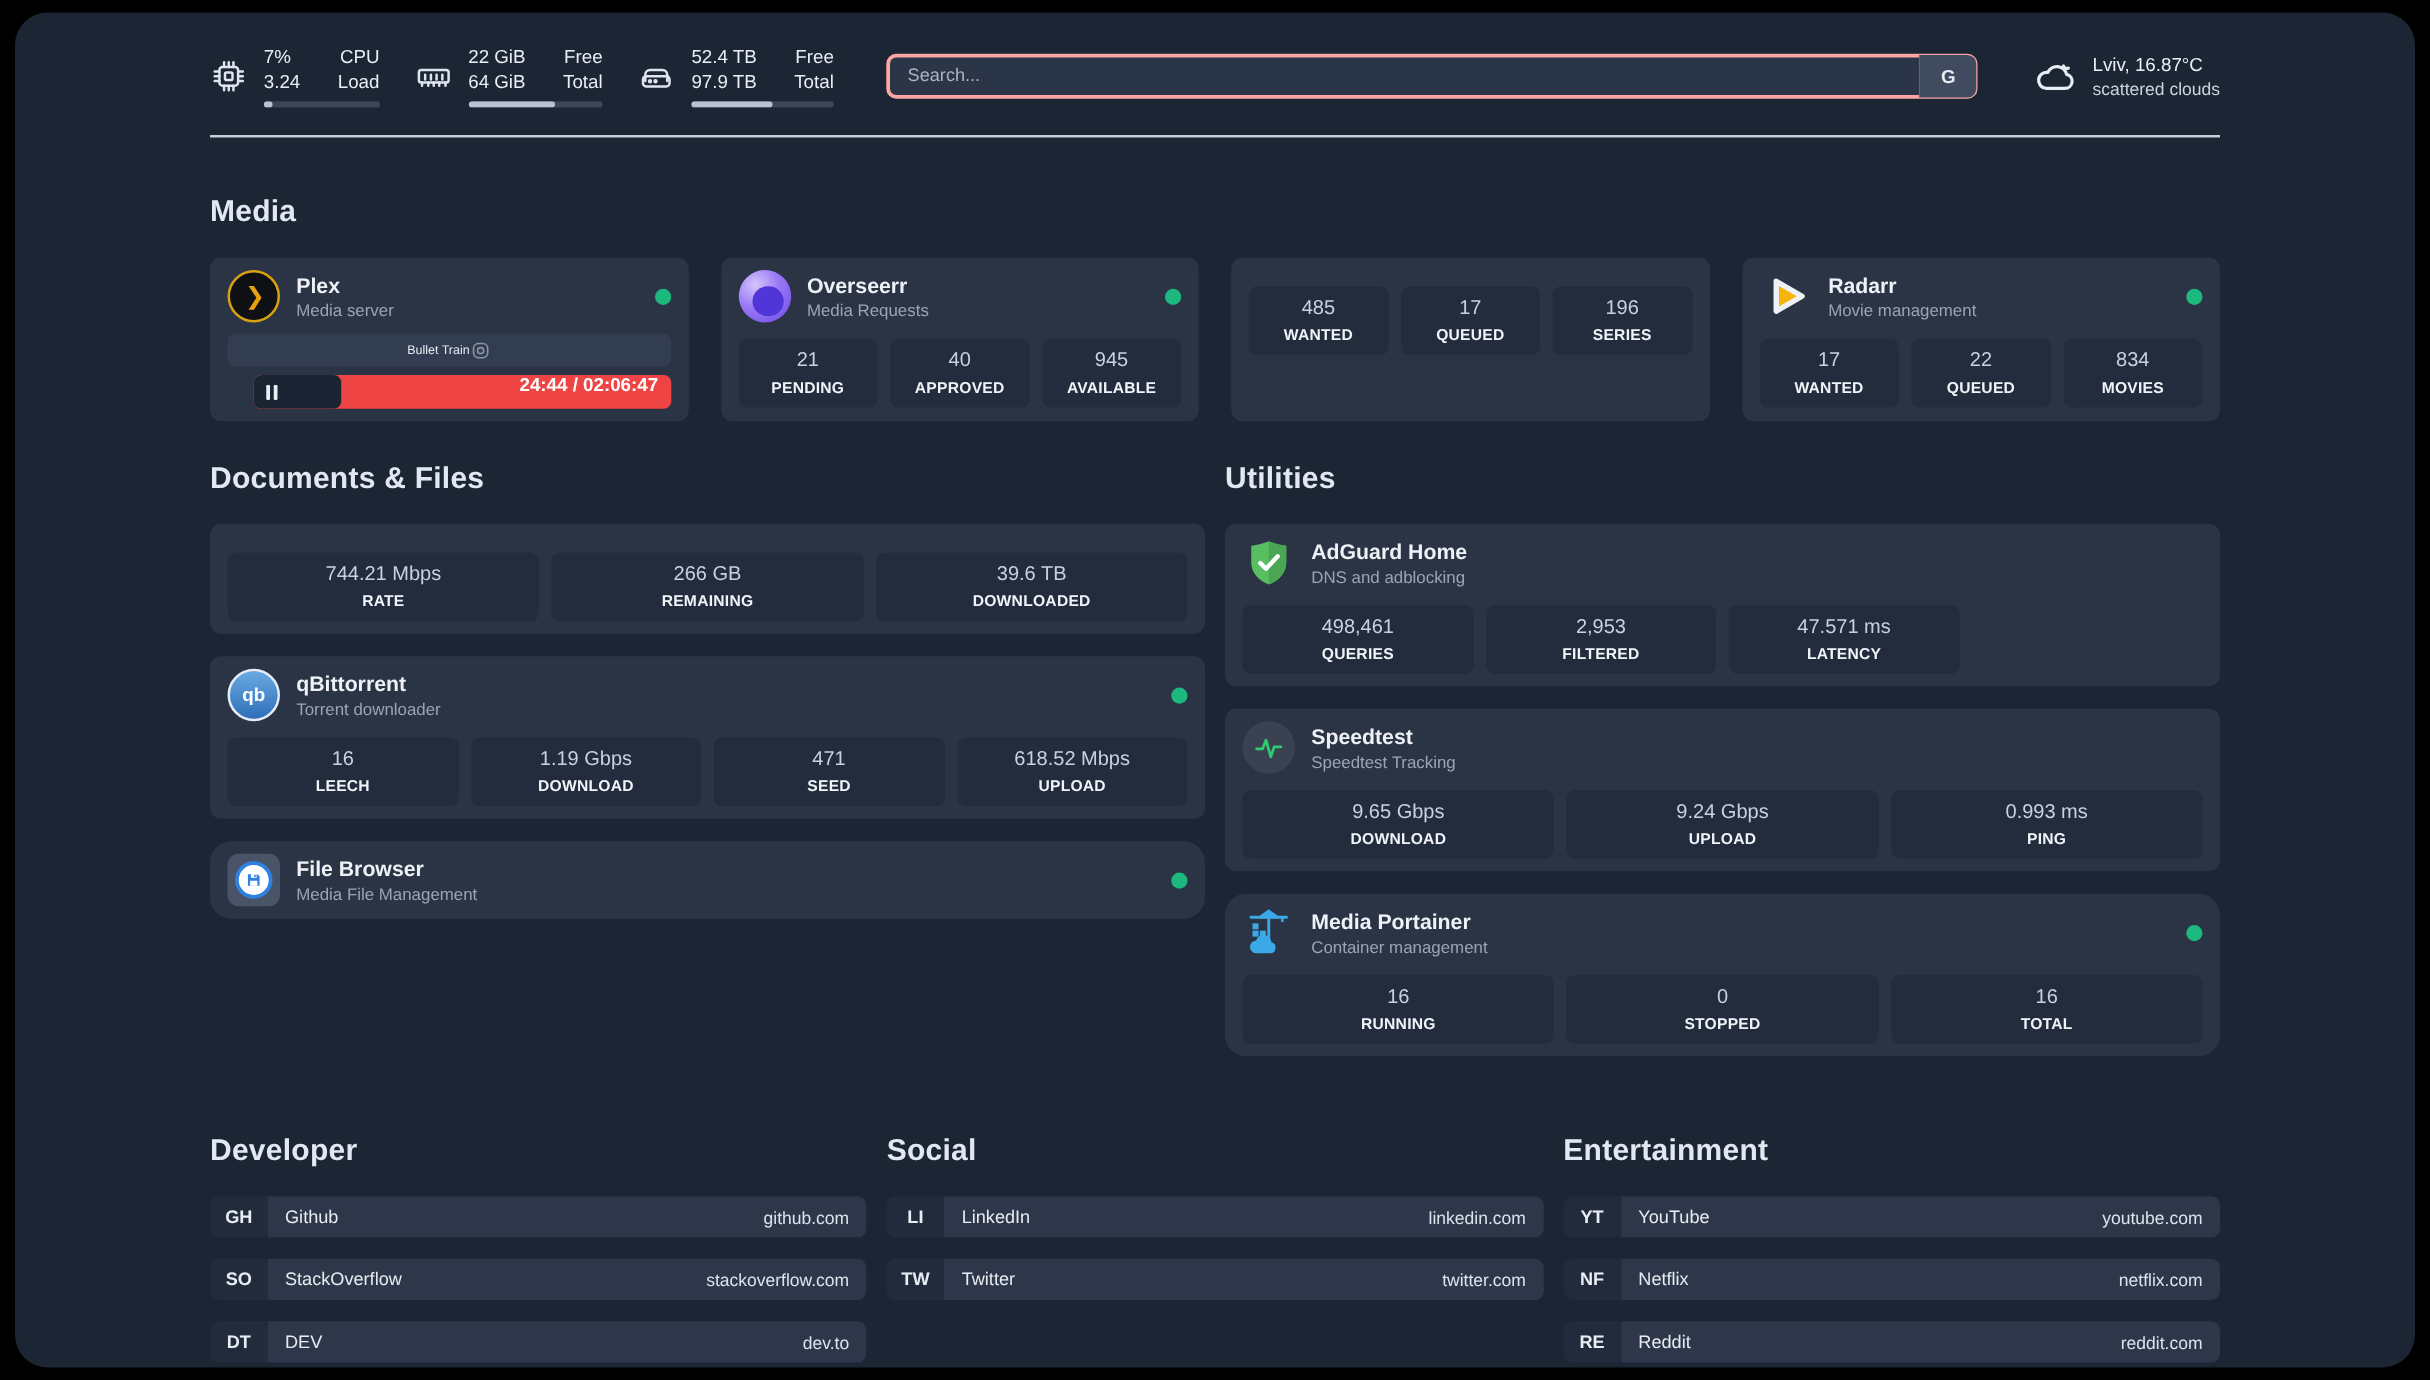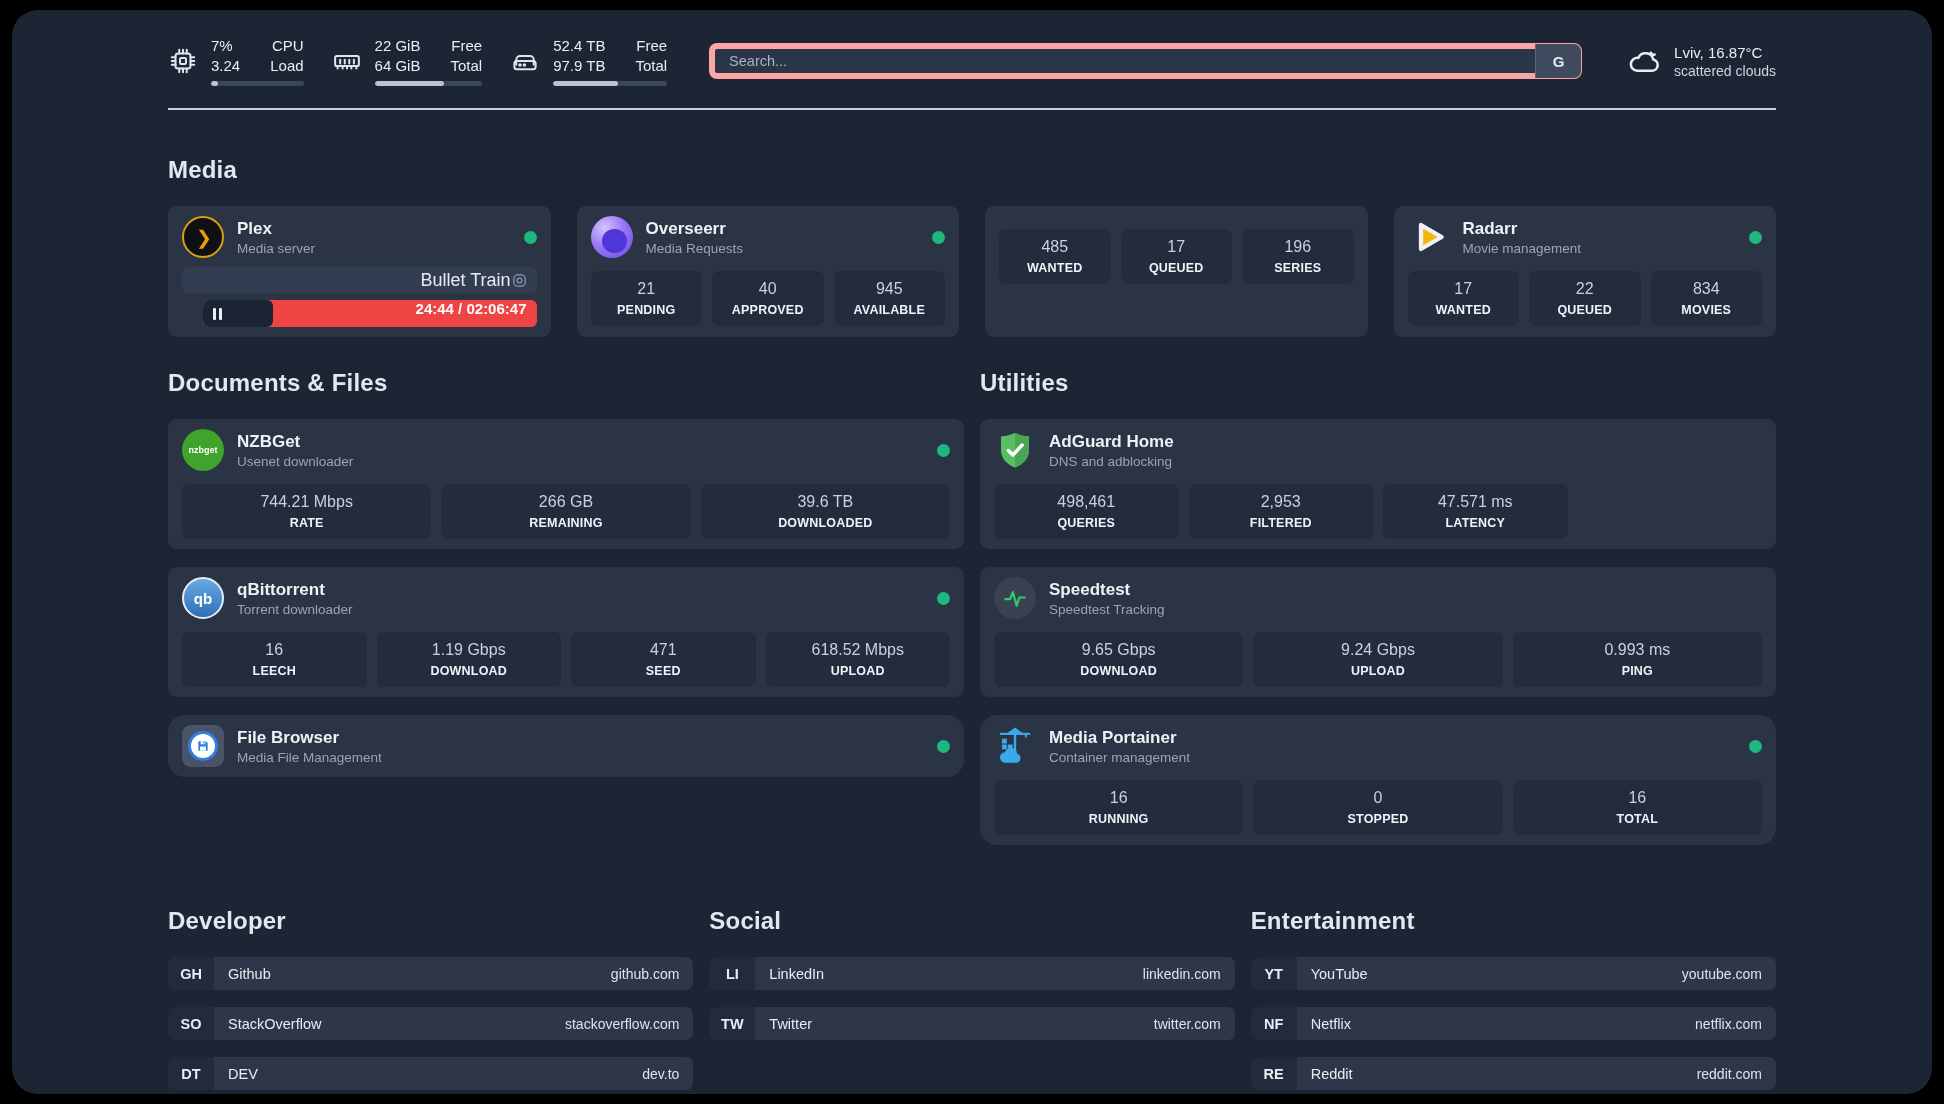--- a/index.html
+++ b/index.html
@@ -12,21 +12,21 @@
   .sys-stat { display:flex; align-items:center; gap:13px; margin-right:28px; }
   .sys-icon { color:#dfe5ee; display:flex; }
   .sys-cols { display:flex; flex-direction:column; }
   .sys-body { display:flex; gap:30px; }
   .sys-values div { font-size:15px; color:#e9edf4; line-height:1.3; }
   .sys-labels div { font-size:15px; color:#e9edf4; line-height:1.3; text-align:right; }
   .sys-bar { height:5px; background:#3c4659; border-radius:3px; margin-top:6px; width:100%; overflow:hidden; }
   .sys-fill { height:100%; background:#b9c2d0; border-radius:3px; }
 
   .search-wrap { flex:1; position:relative; margin:0 44px 0 14px; }
-  .search-input { width:100%; height:36px; background:#2b3548; border:6px solid #fca5a5; border-radius:8px; color:#dbe1ec; padding:0 58px 0 14px; font-size:14.5px; font-family:inherit; outline:none; }
+  .search-input { width:100%; height:36px; background:#2b3548; border:3px solid #fca5a5; border-radius:8px; color:#dbe1ec; padding:0 58px 0 14px; font-size:14.5px; font-family:inherit; outline:none; }
   .search-input::placeholder { color:#aab3c2; }
   .search-engine { position:absolute; right:1px; top:1px; bottom:1px; width:46px; background:#414b60; border-left:1px solid #5d6779; border-radius:0 7px 7px 0; display:flex; align-items:center; justify-content:center; font-weight:700; font-size:15px; color:#e8ecf3; cursor:pointer; }
 
   .weather { display:flex; align-items:center; gap:12px; }
   .weather-icon { color:#e8ecf3; display:flex; }
   .weather-line1 { font-size:15px; color:#e9edf4; }
   .weather-line2 { font-size:14px; color:#cdd4e0; margin-top:2px; }
 
   .divider { border:none; border-top:2px solid #c6cedb; margin-top:22px; }
 
@@ -52,21 +52,21 @@
   .status-dot { width:13px; height:13px; border-radius:50%; background:var(--status-online,#1db87d); margin-left:auto; flex:none; }
 
   .stats-row { display:grid; gap:10px; margin-top:13px; }
   .cols-3 { grid-template-columns:repeat(3,1fr); }
   .cols-4 { grid-template-columns:repeat(4,1fr); }
   .stat { background:#232c3d; border-radius:7px; text-align:center; padding:8px 4px; }
   .stat-value { font-size:16px; color:#c9d1df; line-height:20px; }
   .stat-label { font-size:12.5px; font-weight:700; color:#f0f3f8; margin-top:3px; line-height:16px; letter-spacing:.2px; }
 
   
-  .player-row { margin-top:9px; background:#323d51; border-radius:6px; padding:0 9px; height:26px; display:flex; justify-content:flex-end; align-items:center; font-size:18px; color:#e6eaf2; }
+  .player-row { margin-top:9px; background:#323d51; border-radius:6px; padding:0 9px; height:26px; display:flex; justify-content:center; align-items:center; font-size:10px; color:#e6eaf2; }
   .seek-row { margin-top:7px; background:#ef4444; border-radius:6px; height:27px; position:relative; display:flex; align-items:flex-start; overflow:hidden;margin-left:21px; }
   .seek-elapsed { position:absolute; left:0; top:0; bottom:0; background:#1b2433; border-radius:6px; display:flex; align-items:center; padding-left:10px; }
   .pause-icon { display:flex; gap:3px; }
   .pause-icon span { width:3px; height:12px; background:#e9edf4; border-radius:1px; }
   .seek-time { margin-left:auto; padding-right:10px; font-weight:700; font-size:15px; color:#fdfdfe; z-index:1; }
 
   
   .i-plex { background:#0f1014; border:2px solid #d9a012; border-radius:50%; }
   .i-plex span { color:#e8a00d; font-weight:700; font-size:19px; transform:translateX(1px); }
   .i-overseerr { border-radius:50%; background:radial-gradient(circle at 32% 28%, #d3c5fa 0%, #9a79f5 45%, #6a48e8 100%); position:relative; overflow:hidden; }
@@ -297,30 +297,20 @@
         </div>
       </div>
     </div>
 
     <div class="two-col">
       <div>
         <div class="section-title t-mid">Documents &amp; Files</div>
         <div class="col-stack">
 
           <div class="card">
-            <div class="card-head">
-              <div class="app-icon i-nzbget">
-                  <span>nzbget</span>
-                </div>
-              <div>
-                <div class="app-name">NZBGet</div>
-                <div class="app-desc">Usenet downloader</div>
-              </div>
-              <span class="status-dot"></span>
-            </div>
             <div class="stats-row cols-3">
               <div class="stat">
                 <div class="stat-value">744.21 Mbps</div>
                 <div class="stat-label">RATE</div>
               </div>
               <div class="stat">
                 <div class="stat-value">266 GB</div>
                 <div class="stat-label">REMAINING</div>
               </div>
               <div class="stat">

